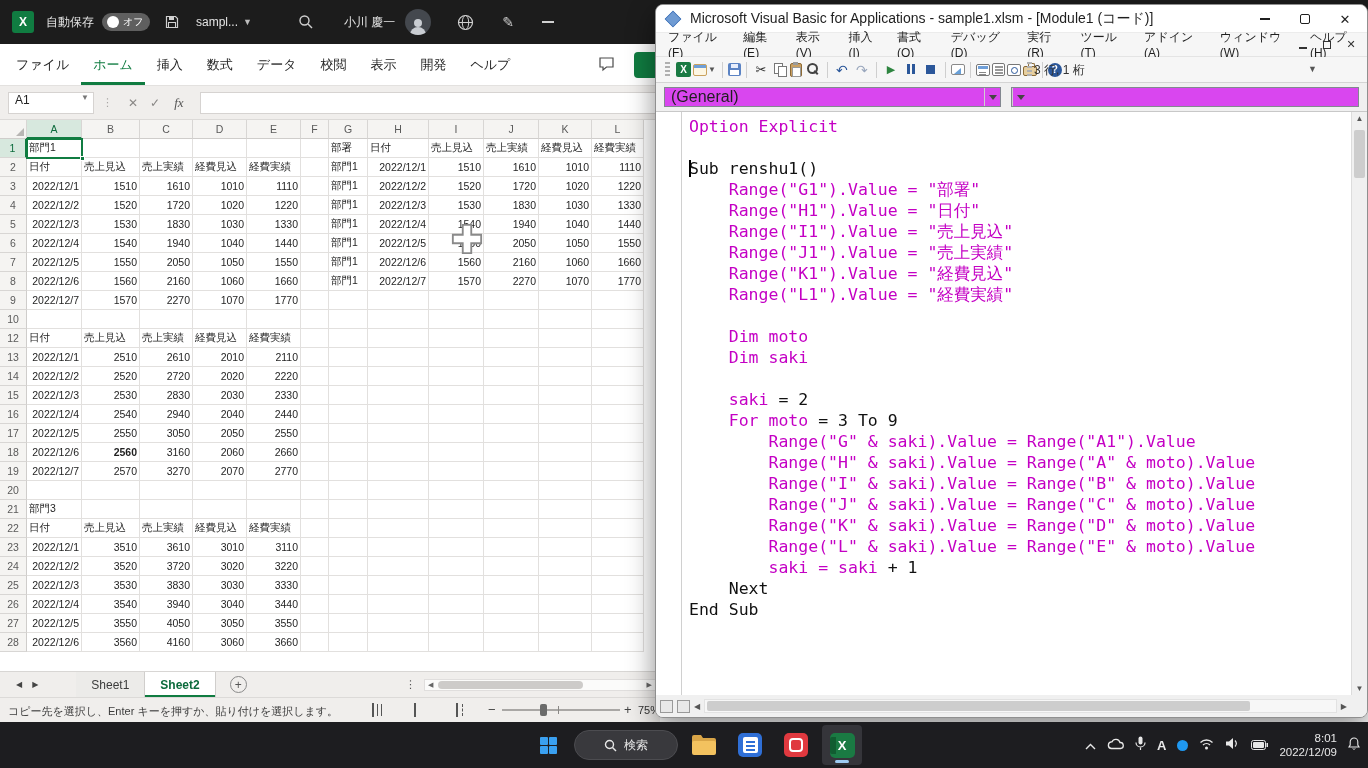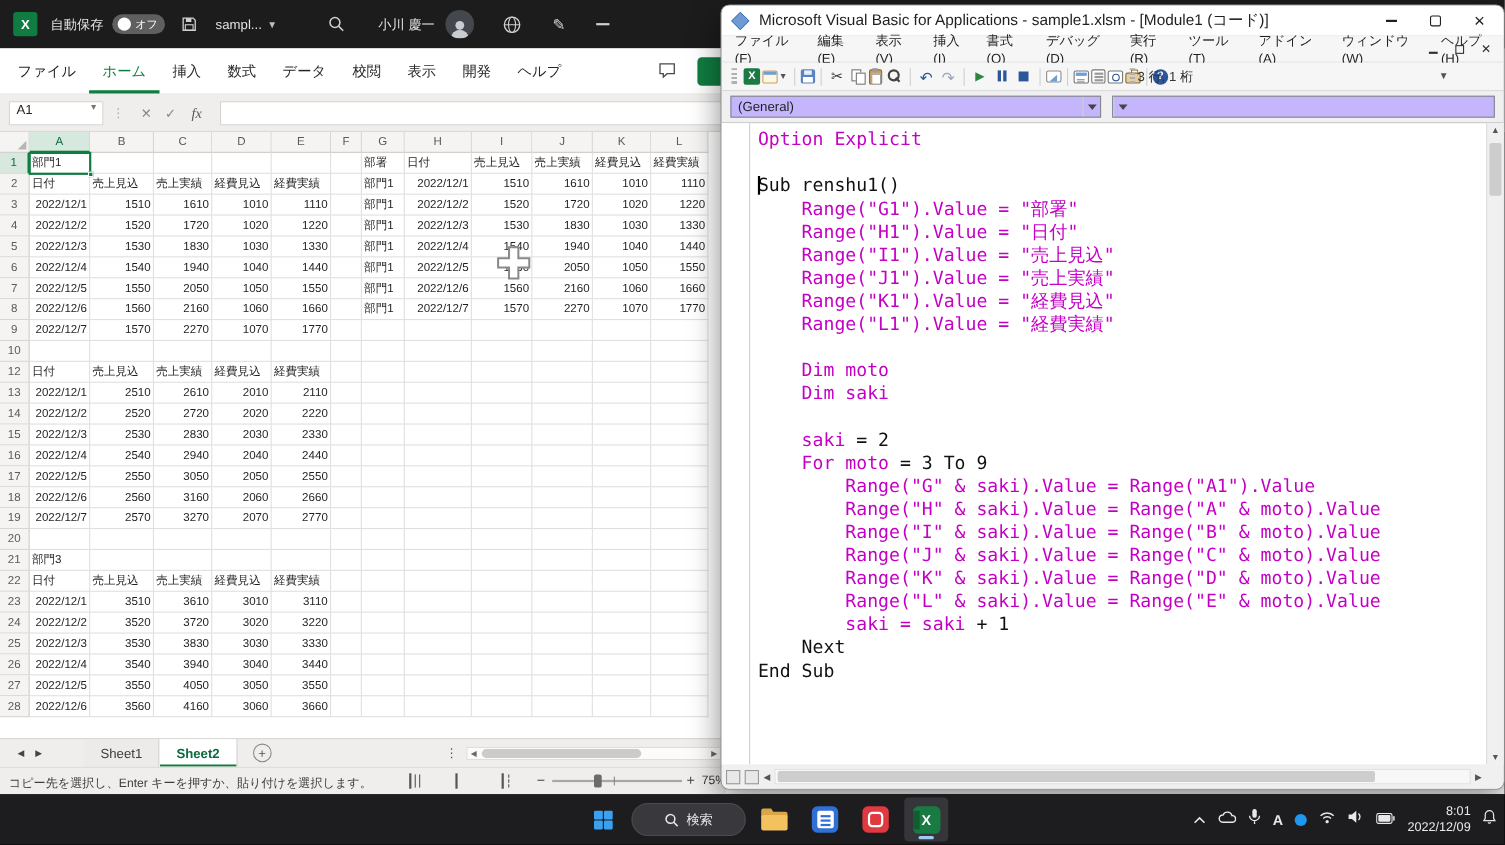--- a/index.html
+++ b/index.html
@@ -139,21 +139,21 @@
   .i-object-browser::before{content:"";position:absolute;top:2.5px;left:3px;width:5px;height:5px;border:1.5px solid #2b579a;border-radius:50%}
   .i-toolbox{border:1px solid #8a6a35;background:#e7cf9f;width:14px;height:10px;margin-top:3px}
   .i-toolbox::before{content:"";position:absolute;top:-4px;left:4px;width:5px;height:4px;border:1px solid #8a6a35;border-bottom:none;border-radius:2px 2px 0 0}
   .i-help{background:#2b579a;border-radius:50%;width:14px;height:14px}
   .i-help::before{content:"?";color:#fff;font-size:10px;font-weight:700}
   .tb-status{position:absolute;left:378px;top:5px;font-size:12px;color:#333}
   .tb-grip2{position:absolute;left:366px;top:5px}
   .tb-overflow{position:absolute;left:652px;top:7px;font-size:9px;color:#555}
 
   #vba-combos{position:absolute;top:78px;left:0;right:0;height:28px;background:#f0f0f0}
-  .combo{position:absolute;top:4px;height:20px;background:#c4b5fd;border:1px solid #828790;display:flex;align-items:center;font-size:12px;color:#1f1f1f}
+  .combo{position:absolute;top:4px;height:20px;background:#d946ef;border:1px solid #828790;display:flex;align-items:center;font-size:16px;color:#1f1f1f}
   .combo .cval{flex:1;padding-left:6px;white-space:nowrap;overflow:hidden}
   .combo .carr{width:16px;height:100%;display:flex;align-items:center;justify-content:center;border-left:1px solid #d0d0d0}
   .combo .carr::before{content:"";border-left:4px solid transparent;border-right:4px solid transparent;border-top:5px solid #444}
   #combo-object{left:8px;width:337px}
   #combo-proc{left:355px;width:348px}
 
   #vba-body{position:absolute;top:106px;left:0;right:0;bottom:22px;background:#fff;border-top:1px solid #c8c8c8}
   .code-margin{position:absolute;left:0;top:0;bottom:0;width:26px;background:#fff;border-right:1px solid #d0d0d0}
   #vba-code{position:absolute;left:26px;top:4px;right:16px;bottom:0;padding-left:7px;font-family:"DejaVu Sans Mono",monospace;font-size:16.5px;line-height:21px;white-space:pre;overflow:hidden}
   .tok-m{color:#C400C4}
@@ -526,21 +526,21 @@
             <div class="cell" style="width: 39px;"></div>
             <div class="cell" style="width: 61px;"></div>
             <div class="cell" style="width: 55px;"></div>
             <div class="cell" style="width: 55px;"></div>
             <div class="cell" style="width: 53px;"></div>
             <div class="cell" style="width: 52px;"></div>
           </div>
           <div class="grow">
             <div class="rh">18</div>
             <div class="cell num" style="width: 55px;">2022/12/6</div>
-            <div class="cell num" style="width: 58px;">2560</div>
+            <div class="cell num" style="width: 58px; font-weight: bold;">2560</div>
             <div class="cell num" style="width: 53px;">3160</div>
             <div class="cell num" style="width: 54px;">2060</div>
             <div class="cell num" style="width: 54px;">2660</div>
             <div class="cell" style="width: 28px;"></div>
             <div class="cell" style="width: 39px;"></div>
             <div class="cell" style="width: 61px;"></div>
             <div class="cell" style="width: 55px;"></div>
             <div class="cell" style="width: 55px;"></div>
             <div class="cell" style="width: 53px;"></div>
             <div class="cell" style="width: 52px;"></div>

